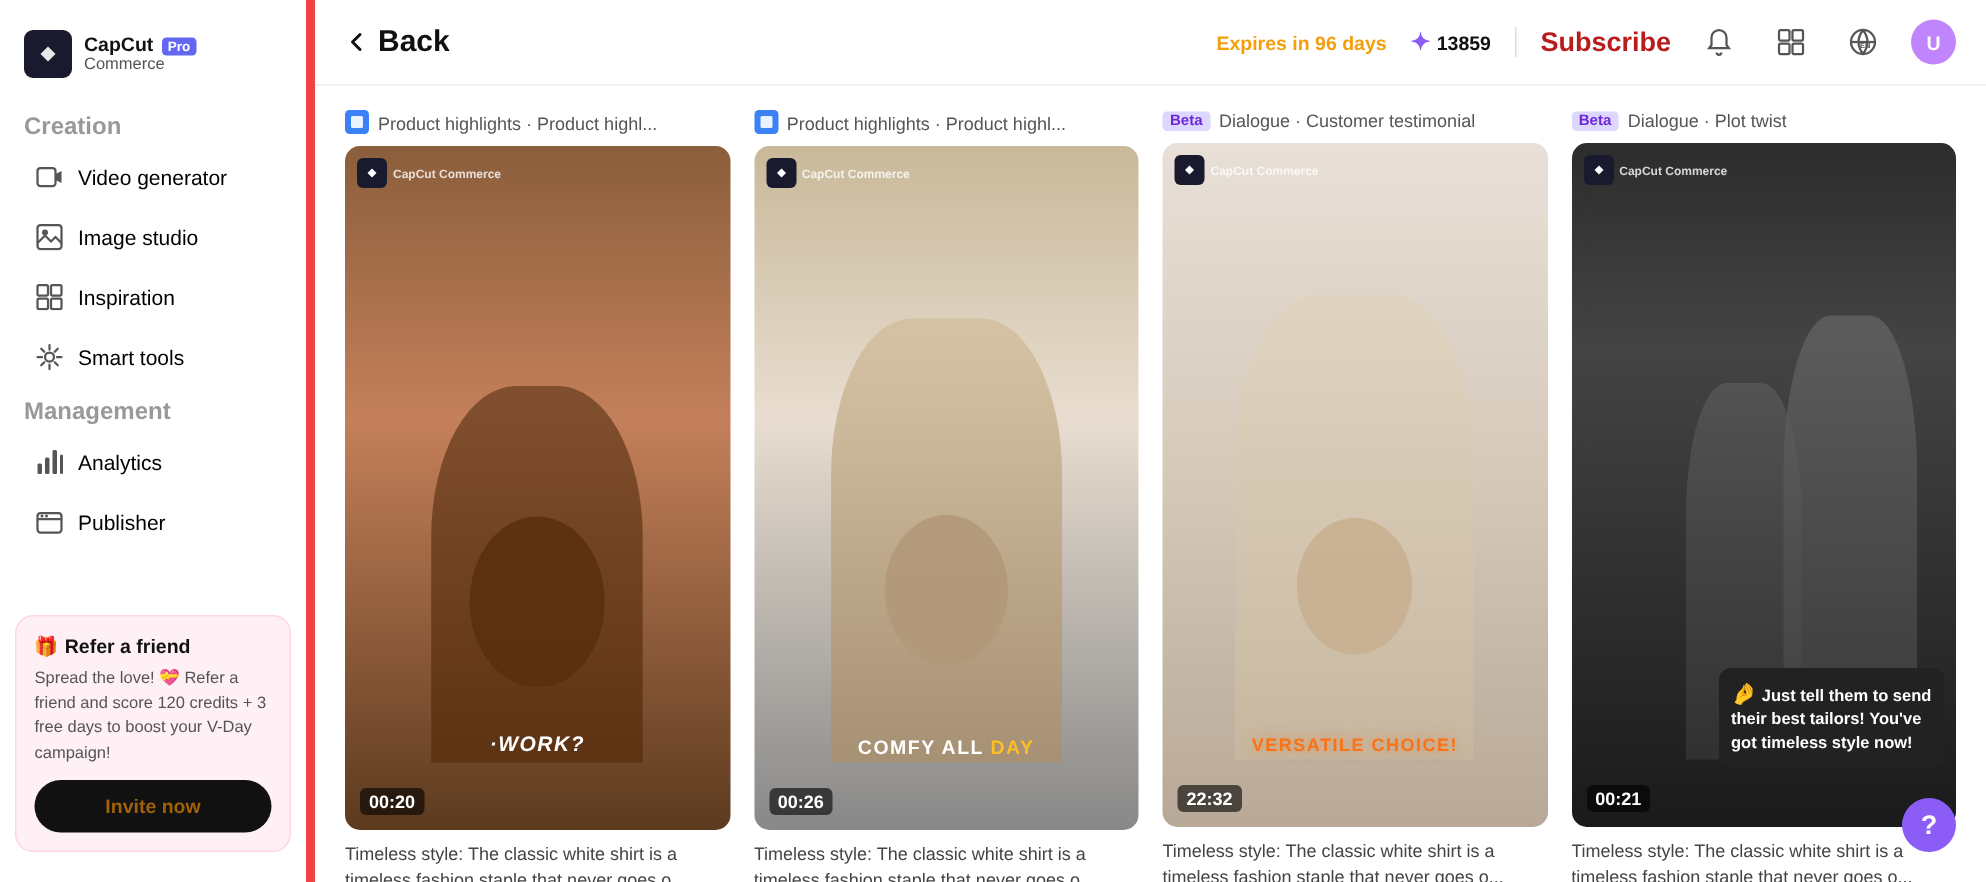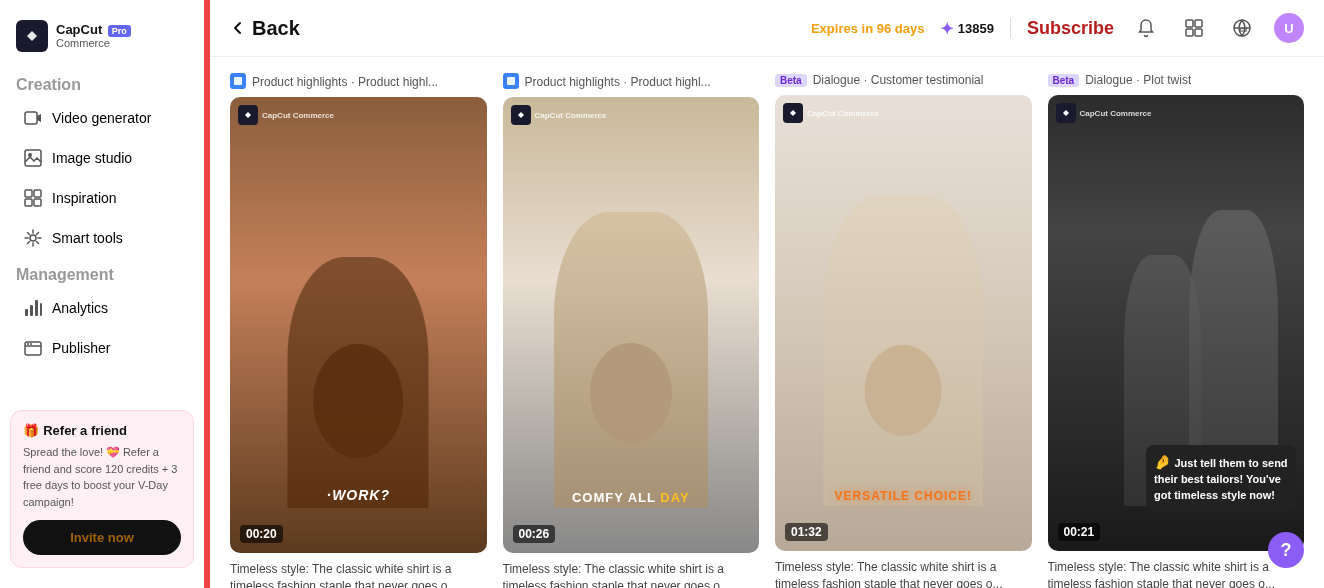--- a/index.html
+++ b/index.html
@@ -516,21 +516,21 @@
             <div class="capcut-wm-logo">
               <svg width="12" height="12" viewBox="0 0 12 12">
                   <path d="M3 6L6 3L9 6L6 9Z" fill="white"></path>
                 </svg>
             </div>
             <span class="capcut-wm-text">CapCut Commerce</span>
           </div>
           <div style="position:absolute;bottom:45px;left:50%;transform:translateX(-50%);width:62%;height:68%;background:linear-gradient(180deg,#e0d4c0,#c8b8a0);border-radius:35% 35% 0 0;opacity:0.9;"></div>
           <div style="position:absolute;bottom:115px;left:50%;transform:translateX(-50%);width:30%;height:20%;background:#c8b090;border-radius:50%;opacity:0.9;"></div>
           <div class="video-overlay-text overlay-versatile" style="bottom:48px;font-size:12px;">VERSATILE CHOICE!</div>
-          <span class="video-duration">01:32</span>
+          <span class="video-duration">22:32</span>
         </div>
         <div class="video-caption">Timeless style: The classic white shirt is a timeless fashion staple that never goes o...</div>
       </div>
 
       <div class="video-card">
         <div class="video-tag-row">
           <span class="tag-beta">Beta</span>
           <span class="tag-label">Dialogue · Plot twist</span>
         </div>
         <div class="video-thumb thumb-4">

